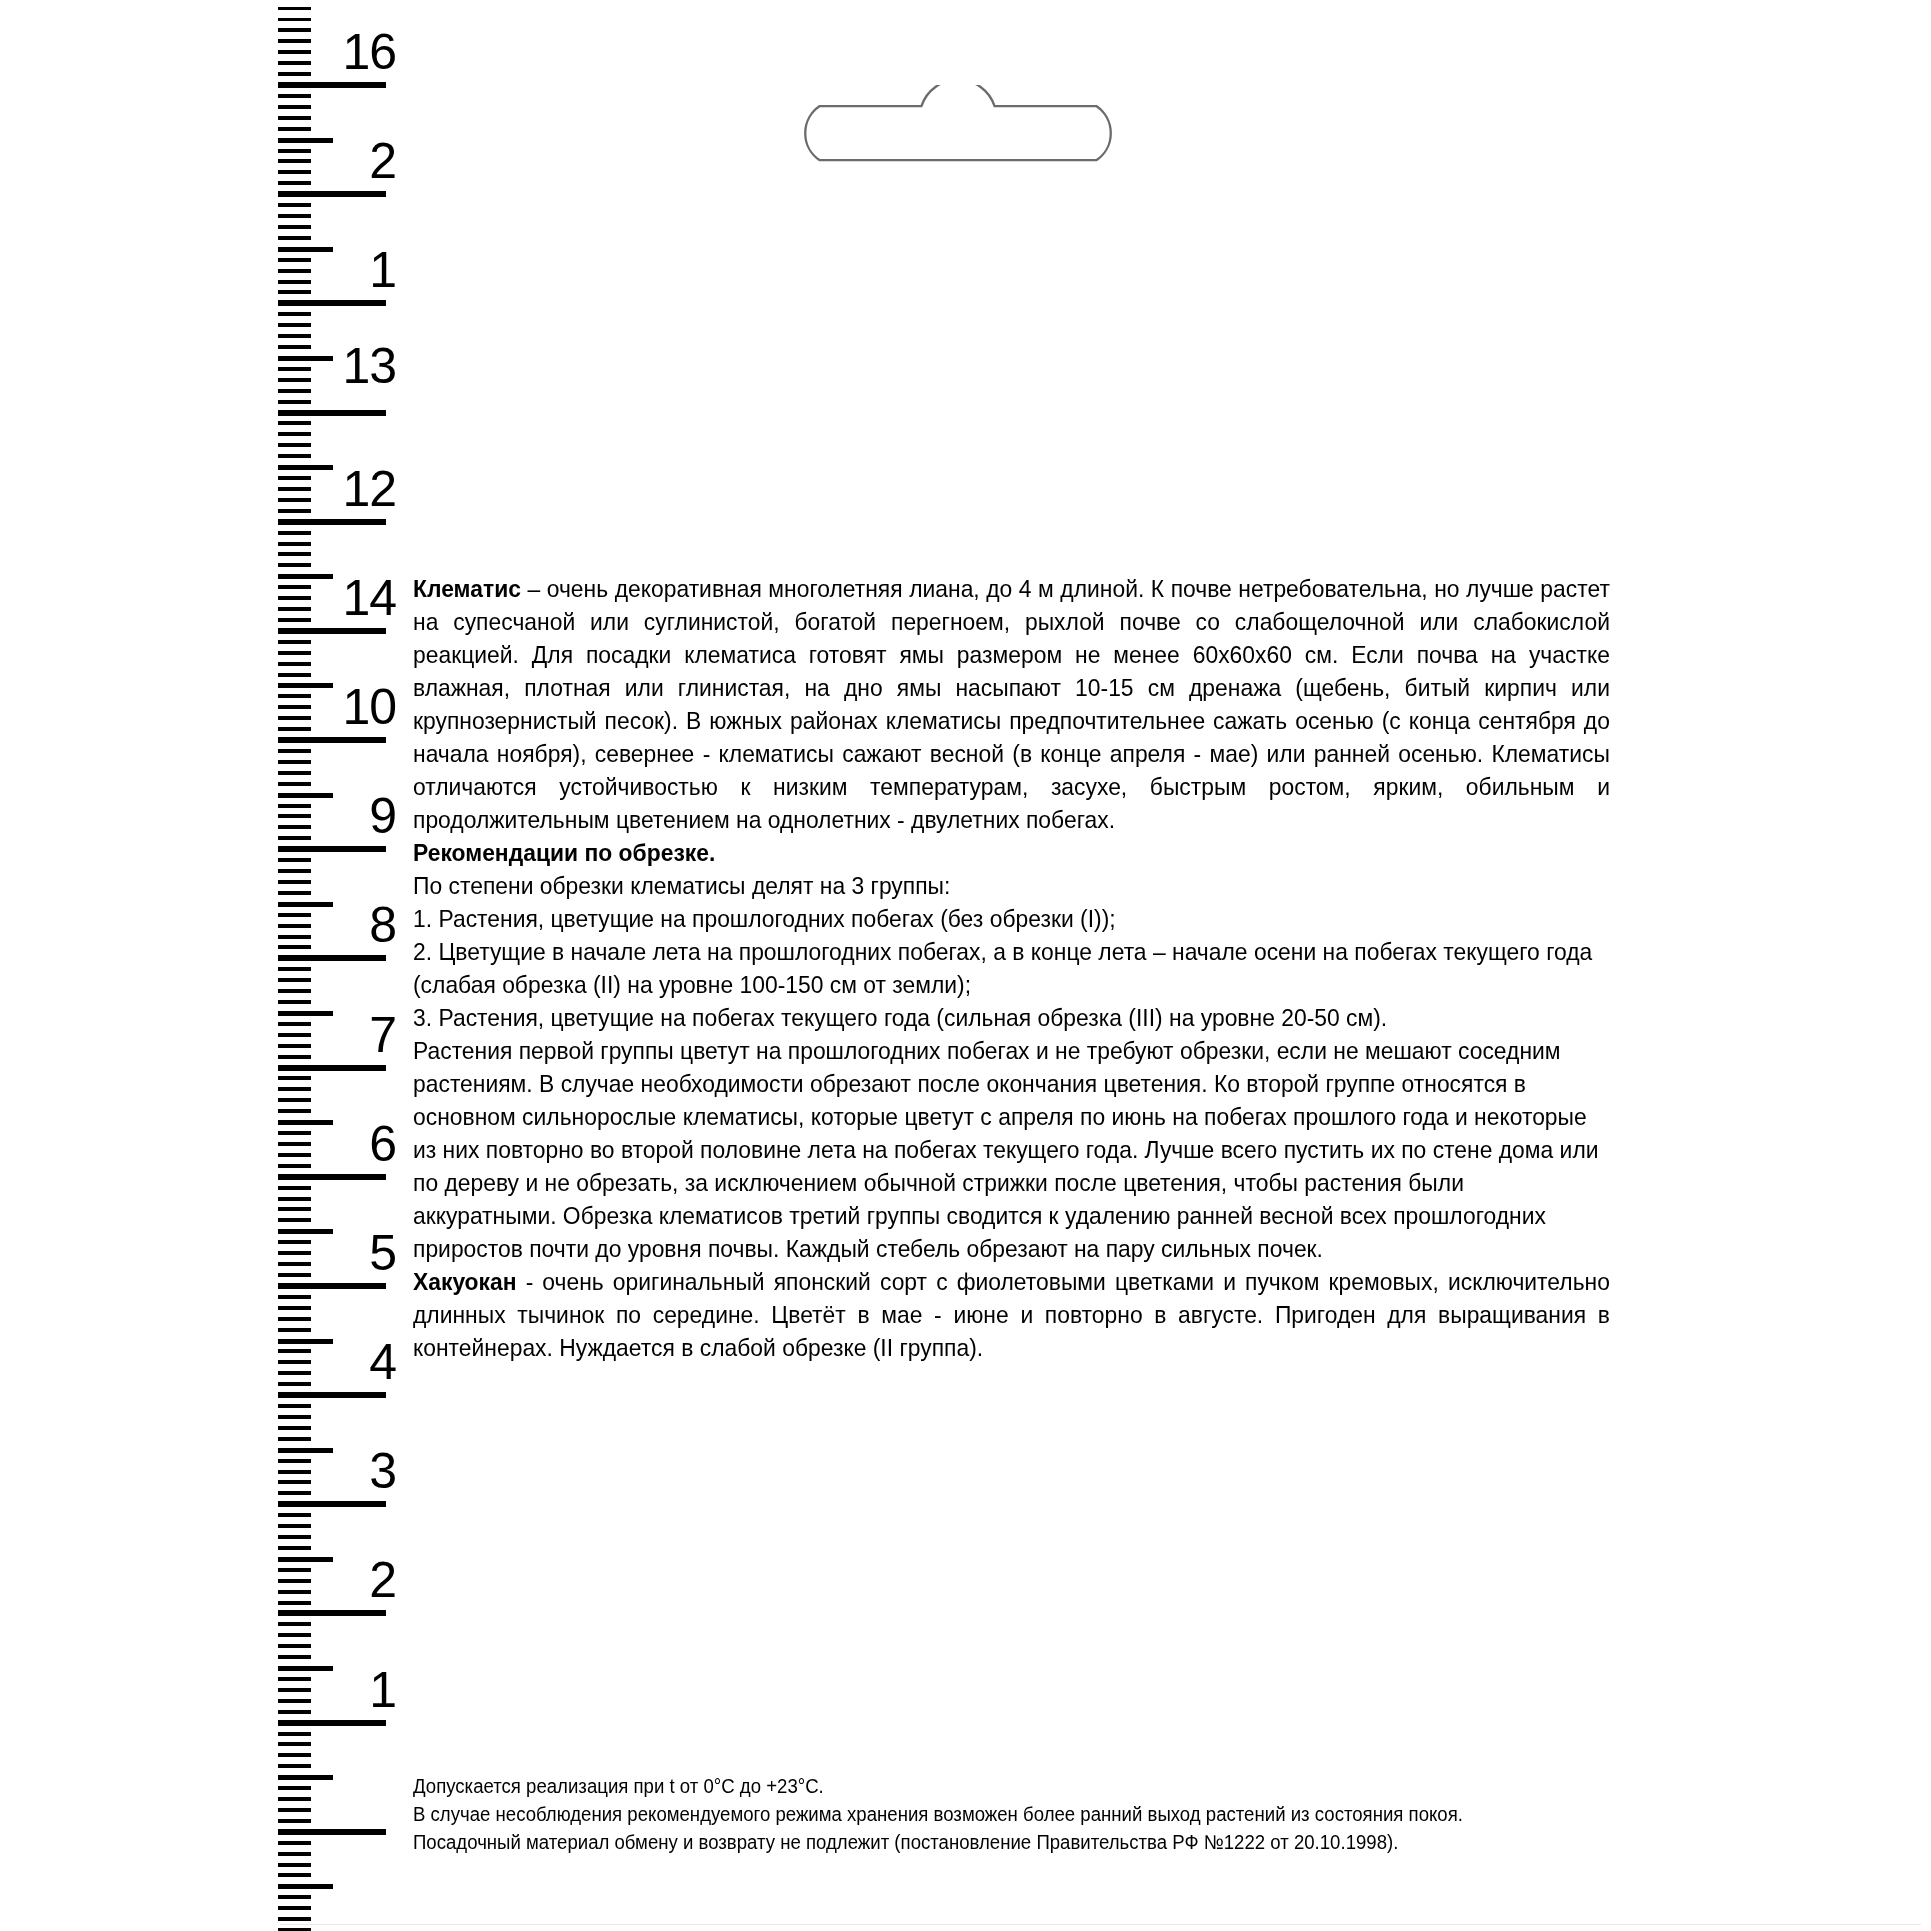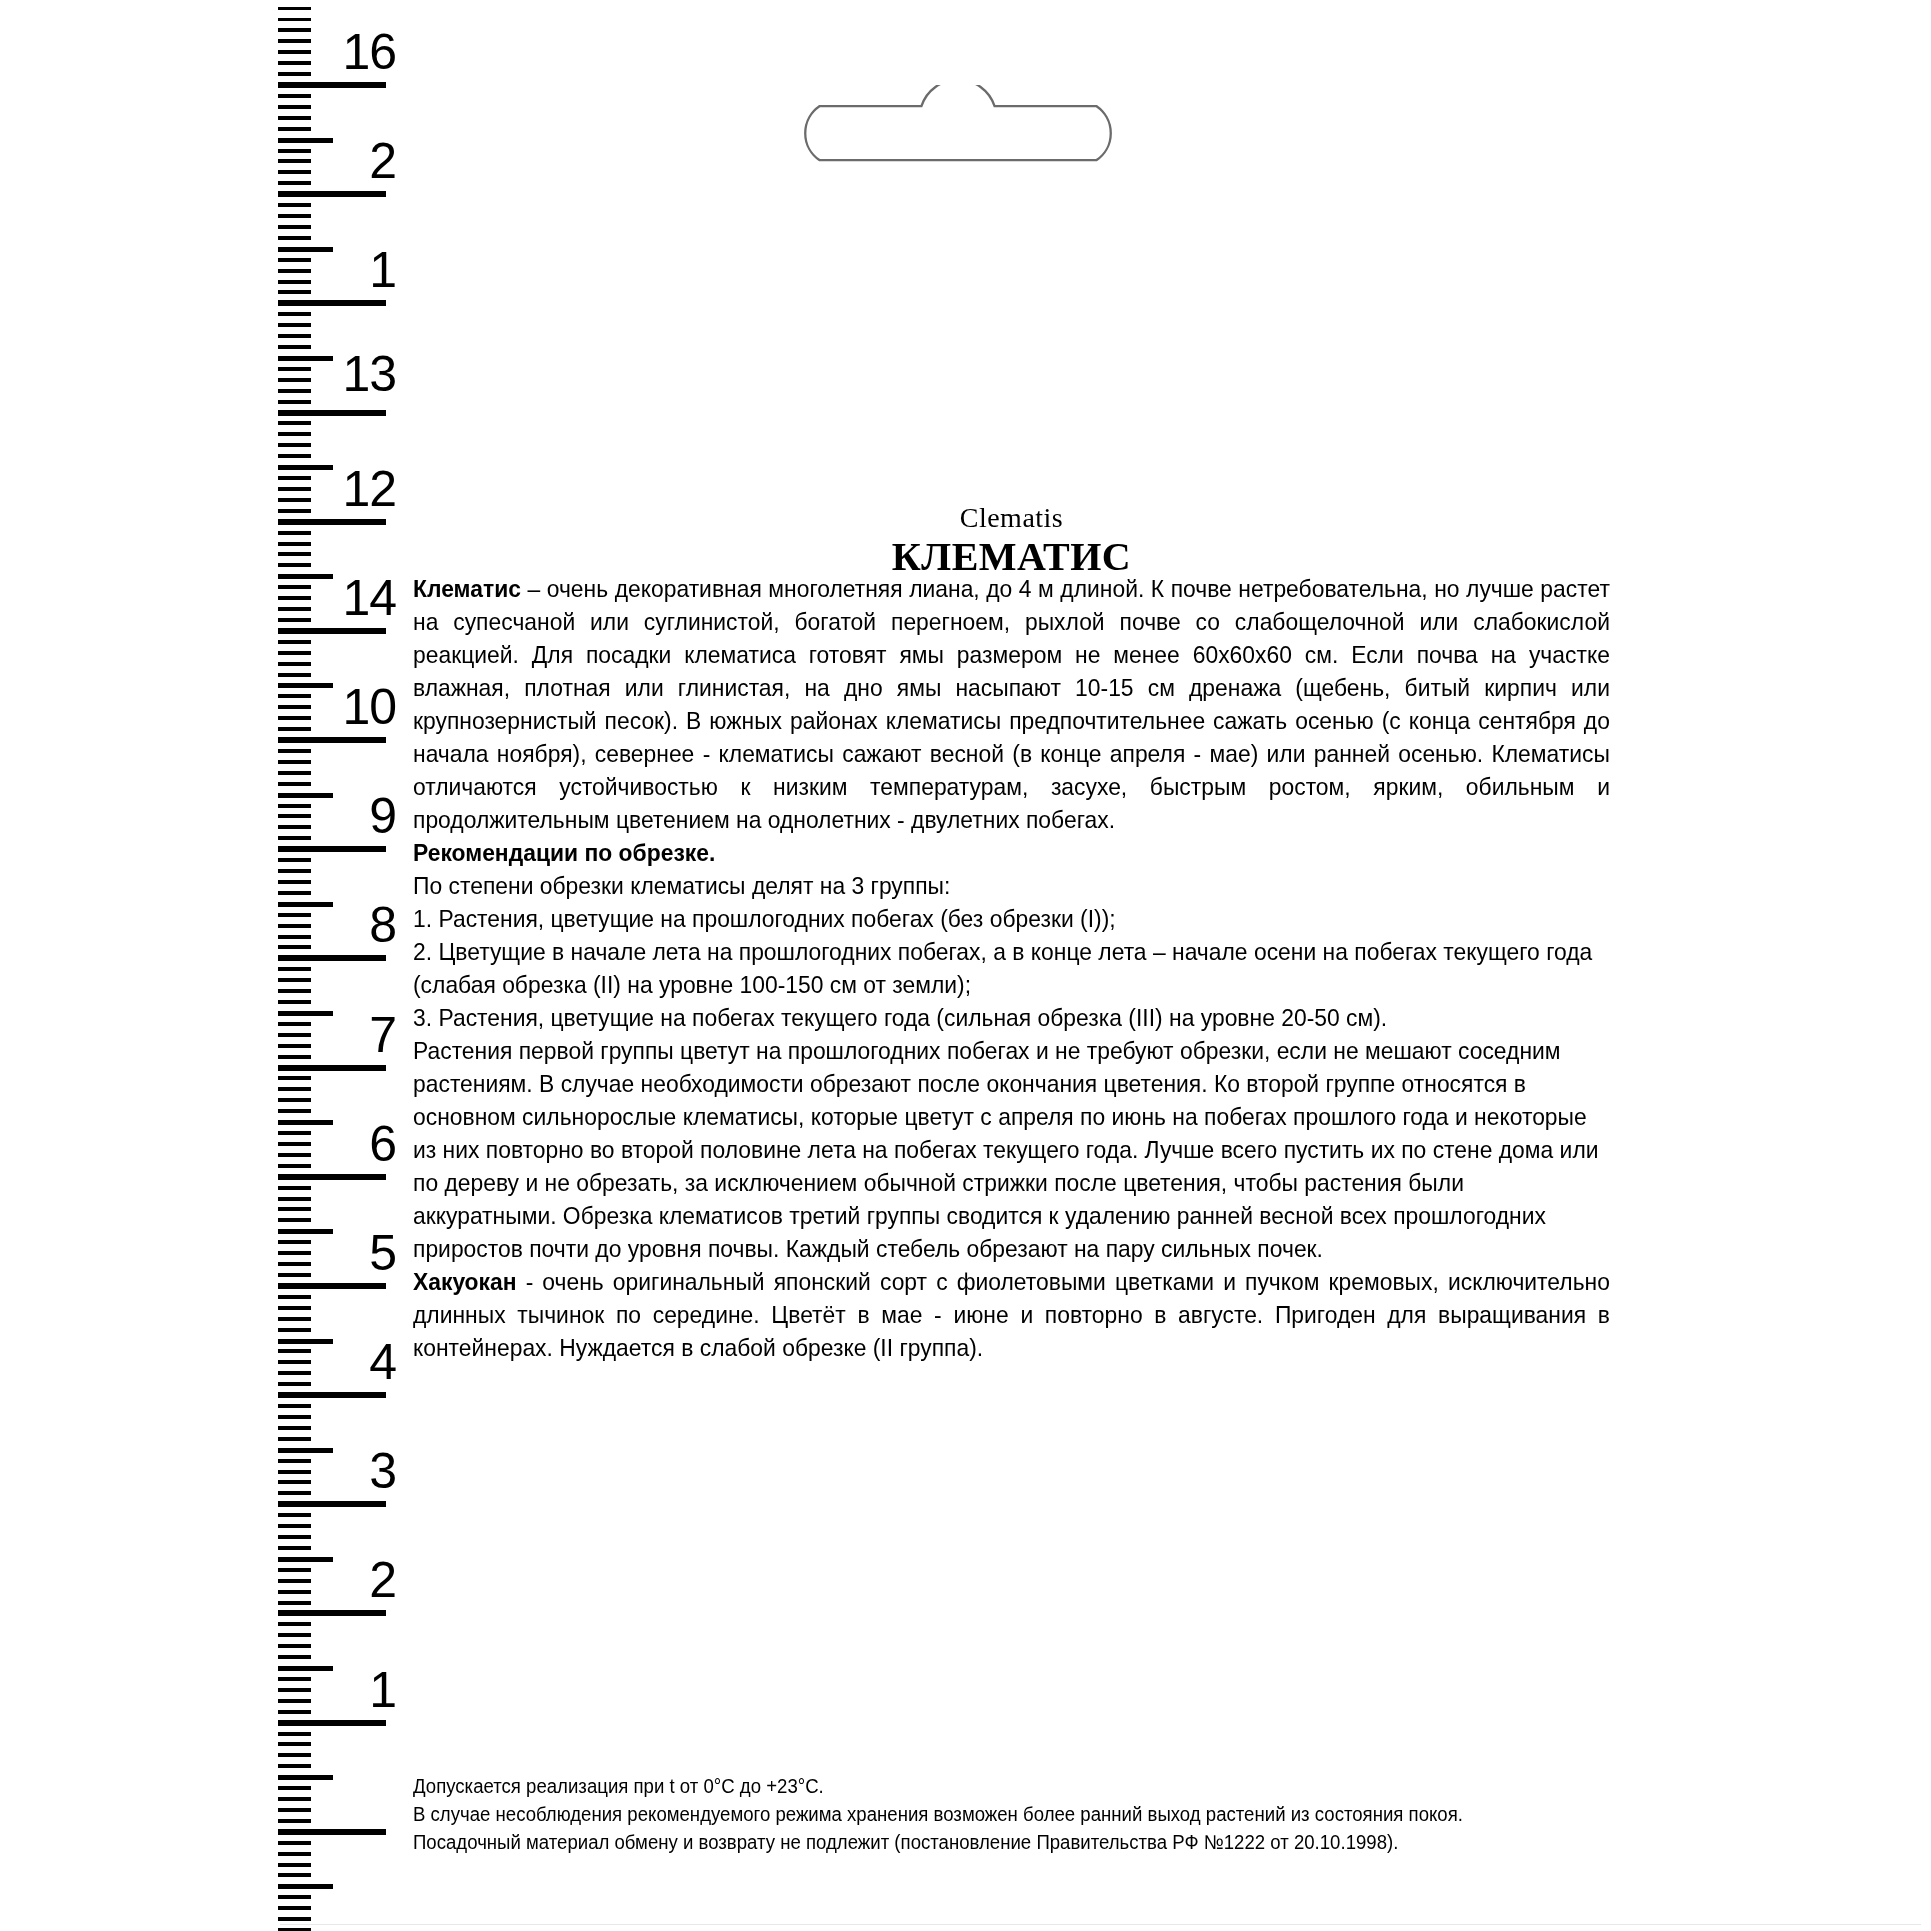--- a/index.html
+++ b/index.html
@@ -170,21 +170,21 @@
       <div class="tick small" style="top: 312px;"></div>
       <div class="tick small" style="top: 323px;"></div>
       <div class="tick small" style="top: 334px;"></div>
       <div class="tick small" style="top: 345px;"></div>
       <div class="tick mid" style="top: 356px;"></div>
       <div class="tick small" style="top: 367px;"></div>
       <div class="tick small" style="top: 378px;"></div>
       <div class="tick small" style="top: 389px;"></div>
       <div class="tick small" style="top: 400px;"></div>
       <div class="tick cm" style="top: 410px;"></div>
-      <div class="cmnum" style="top: 349px;">13</div>
+      <div class="cmnum" style="top: 341px;">13</div>
       <div class="tick small" style="top: 421px;"></div>
       <div class="tick small" style="top: 432px;"></div>
       <div class="tick small" style="top: 443px;"></div>
       <div class="tick small" style="top: 454px;"></div>
       <div class="tick mid" style="top: 465px;"></div>
       <div class="tick small" style="top: 476px;"></div>
       <div class="tick small" style="top: 487px;"></div>
       <div class="tick small" style="top: 498px;"></div>
       <div class="tick small" style="top: 509px;"></div>
       <div class="tick cm" style="top: 519px;"></div>
@@ -338,24 +338,20 @@
                L 142 22
                A 40 40 0 0 1 218 22
                L 324 22
                A 34 34 0 0 1 324 78
                Z" fill="none" stroke="#6b6b6b" stroke-width="2.4"></path>
     </svg>
   </div>
 
   <div id="content">
 
-    <div style="position:absolute; left:0; top:502px; width:1197px;">
-      <div class="title-latin">Clematis</div>
-      <div class="title-ru">КЛЕМАТИС</div>
-    </div>
 
     <div id="body-text">
       <p><b>Клематис</b><span> – очень декоративная многолетняя   лиана, до 4 м длиной. К почве нетребовательна, но лучше растет на супесчаной или суглинистой, богатой перегноем, рыхлой почве со слабощелочной или слабокислой реакцией. Для посадки клематиса готовят ямы размером не менее 60х60х60 см. Если почва на участке влажная, плотная или глинистая, на дно ямы насыпают 10-15 см дренажа (щебень, битый кирпич или крупнозернистый песок). В южных районах клематисы предпочтительнее сажать осенью (с конца сентября до начала ноября), севернее - клематисы сажают весной (в конце апреля - мае) или ранней осенью. Клематисы отличаются устойчивостью к низким температурам, засухе, быстрым ростом, ярким, обильным и продолжительным цветением на однолетних - двулетних побегах.</span></p>
       <p class="nojust" id="heading-prune">Рекомендации по обрезке.</p>
       <p class="nojust">По степени обрезки клематисы делят на 3 группы:</p>
       <p class="nojust">1. Растения, цветущие на прошлогодних побегах (без обрезки (I));</p>
       <p class="nojust">2. Цветущие в начале лета на прошлогодних побегах, а в конце лета – начале осени на  побегах текущего года (слабая обрезка (II) на уровне 100-150 см от земли);</p>
       <p class="nojust">3. Растения, цветущие на побегах текущего года (сильная обрезка (III) на уровне 20-50 см).</p>
       <p class="nojust">Растения первой группы цветут на прошлогодних побегах и не требуют обрезки, если не мешают соседним растениям. В случае необходимости обрезают после окончания цветения. Ко второй группе относятся в основном сильнорослые клематисы, которые цветут с апреля по июнь на побегах прошлого года и некоторые из них повторно во второй половине лета на побегах текущего года. Лучше всего пустить их по стене дома или по дереву и не обрезать, за исключением обычной стрижки после цветения, чтобы растения были аккуратными. Обрезка клематисов третий группы сводится к удалению ранней весной всех прошлогодних приростов почти до уровня почвы. Каждый стебель обрезают на пару сильных почек.</p>
       <p><b>Хакуокан</b><span> - очень оригинальный японский сорт с фиолетовыми цветками и пучком кремовых, исключительно длинных тычинок по середине. Цветёт в мае - июне и повторно в августе. Пригоден для выращивания в контейнерах. Нуждается в слабой обрезке (II группа).</span></p>

